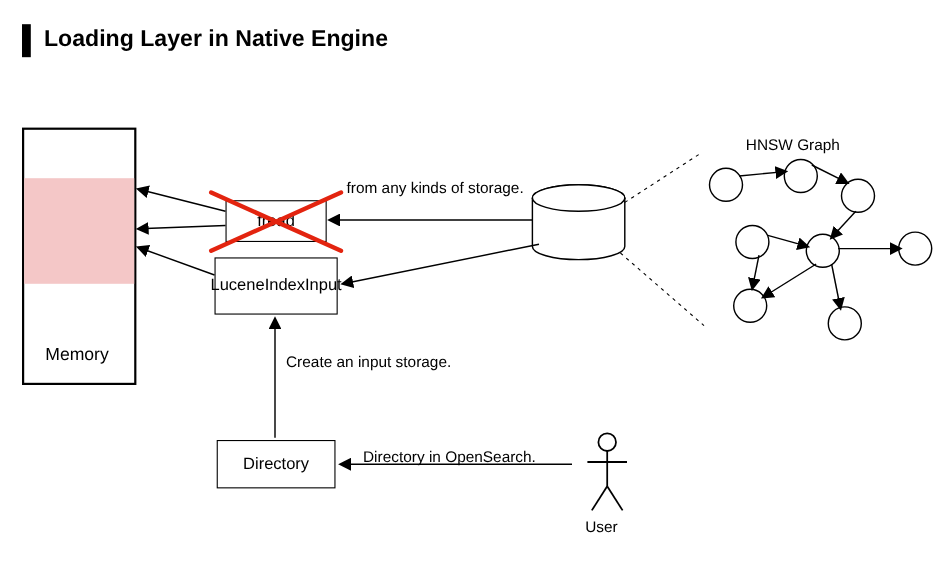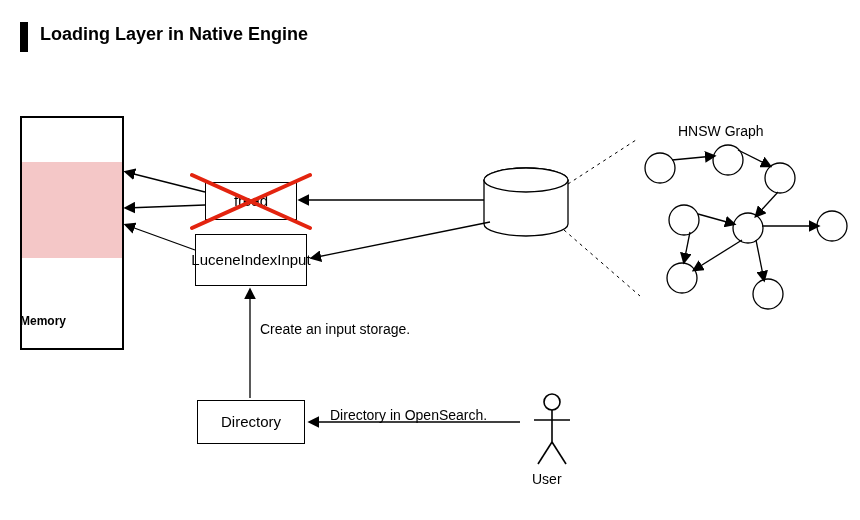--- a/index.html
+++ b/index.html
@@ -9,39 +9,39 @@
     font-family:Helvetica,Arial,sans-serif;
     position:relative;
     color:#000;
   }
   .title-bar{
     position:absolute;left:20px;top:22px;
     width:8px;height:30px;background:#000;
   }
   .title{
     position:absolute;left:40px;top:24px;
-    font-size:18px;font-weight:700;
+    font-size:21px;font-weight:700;
   }
   .box{
     position:absolute;border:1px solid #000;background:#fff;
     font-size:15px;text-align:center;
     display:flex;align-items:center;justify-content:center;
     line-height:1.2;
   }
   .mem-outer{
     position:absolute;left:20px;top:116px;
     width:100px;height:230px;border:2px solid #000;background:#fff;
   }
   .mem-fill{
     position:absolute;left:0;top:44px;width:100%;height:96px;
     background:#f4c7c7;
   }
   .mem-label{
-    position:absolute;left:20px;top:314px;width:100px;text-align:left;
-    font-weight:700;font-size:12px;
+    position:absolute;left:20px;top:314px;width:100px;text-align:center;
+    font-weight:400;font-size:16px;
   }
   .txt{position:absolute;font-size:14px;line-height:1.3}
   svg.arrows{position:absolute;left:0;top:0}
   .node{stroke:#000;stroke-width:1.3;fill:#fff}
   .edge{stroke:#000;stroke-width:1.3;fill:none;marker-end:url(#ah)}
   .cross{stroke:#e3240f;stroke-width:4;stroke-linecap:round}
 </style>
 </head>
 <body>
 
@@ -63,20 +63,21 @@
 </div>
 
 <div class="box" style="left:197px;top:400px;width:106px;height:42px">
   <span>Directory</span>
 </div>
 
 <div class="txt" style="left:498px;top:210px;font-size:15px">Storage</div>
 
 <div class="txt" style="left:315px;top:143px">
   <br>
+  <span>from any kinds of storage.</span>
 </div>
 <div class="txt" style="left:260px;top:320px">Create an input storage.</div>
 <div class="txt" style="left:330px;top:388px">
   <br>
   <span>Directory in OpenSearch.</span>
 </div>
 <div class="txt" style="left:678px;top:122px">HNSW Graph</div>
 <div class="txt" style="left:532px;top:470px;text-align:left;width:40px">User</div>
 
 <svg class="arrows" width="860" height="520">

